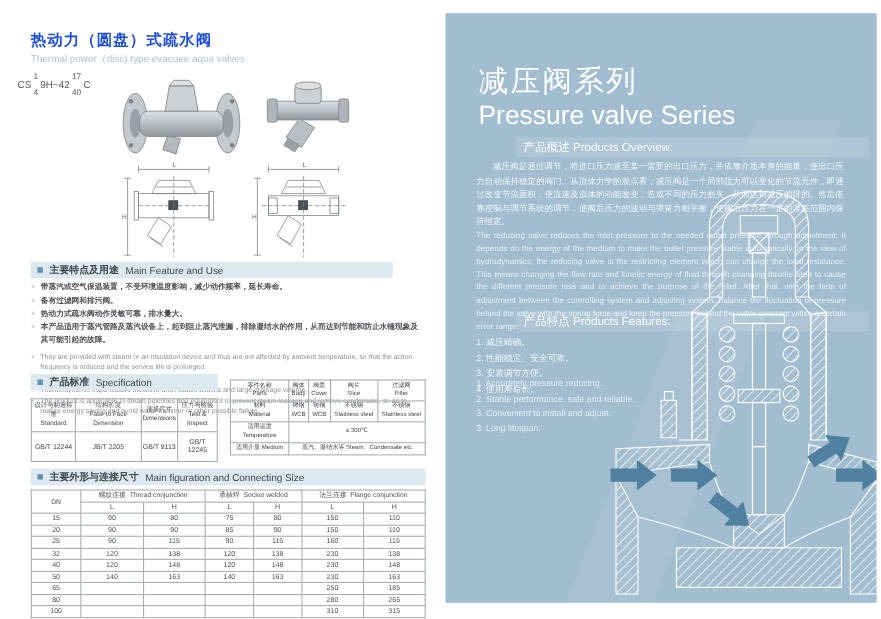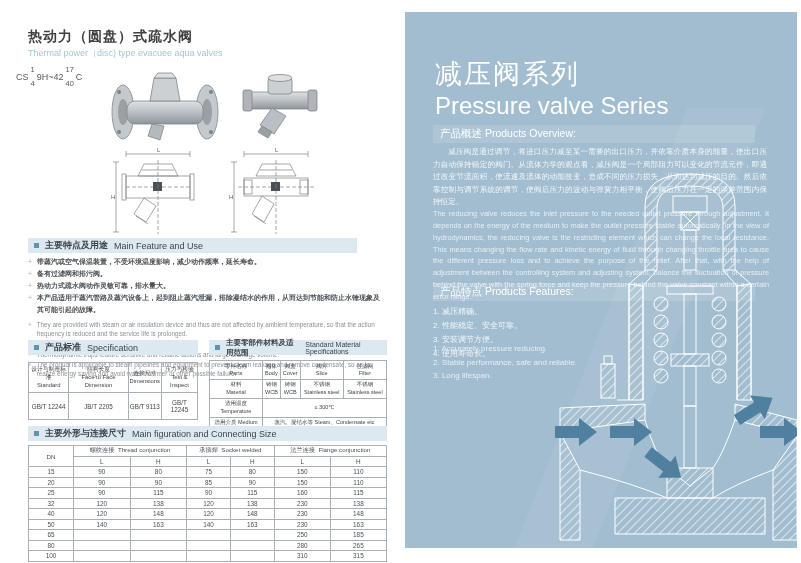--- a/index.html
+++ b/index.html
@@ -1,21 +1,21 @@
 <!DOCTYPE html>
 <html><head>
 <meta charset="utf-8">
 <style>
   html,body{margin:0;padding:0;}
   body{font-family:"Liberation Sans","DejaVu Sans",sans-serif;background:#e8e8e8;}
   .page{position:relative;width:801px;height:563px;background:#ffffff;overflow:hidden;margin:0 auto;}
   .abs{position:absolute;}
 
   
-  .l-title{left:28px;top:28px;font-size:14px;font-weight:bold;color:#404040;letter-spacing:1px;}
+  .l-title{left:28px;top:28px;font-size:14px;font-weight:bold;color:#1d4ed8;letter-spacing:1px;}
   .l-subtitle{left:28px;top:47px;font-size:9px;color:#a8c4d6;}
   .model{left:16px;top:66px;font-size:9px;color:#55595d;display:flex;align-items:center;gap:2px;}
   .model .stack{display:inline-flex;flex-direction:column;align-items:center;font-size:7.5px;line-height:1.1;gap:6px;}
   .model .stack i{font-style:normal;}
 
   .secbar{height:15px;background:#dde9f0;display:flex;align-items:center;gap:6px;padding-left:6px;box-sizing:border-box;}
   .secbar .sq{width:5px;height:5px;background:#5f93b0;flex:0 0 auto;}
   .secbar .cn{font-size:9px;font-weight:bold;color:#3e4449;}
   .secbar .en{font-size:9px;color:#3e4449;}
 
@@ -39,21 +39,21 @@
   .dim-table{width:359px;margin-top:4px;}
   .dim-table td{border:1px solid #a9b0b5;text-align:center;font-size:6.4px;color:#4a5055;height:9.5px;padding:0;}
   .dim-table .ghead td{font-size:6.2px;}
 
   
   .panel{left:405px;top:12px;width:392px;height:536px;background:#a1bdcf;overflow:hidden;color:#ffffff;}
   .sweep{position:absolute;left:0;top:0;width:100%;height:100%;background:rgba(255,255,255,0.07);
          clip-path:polygon(28% 100%,72% 18%,92% 18%,48% 100%);pointer-events:none;}
   .p-title-cn{left:30px;top:44px;font-size:27px;letter-spacing:2px;}
   .p-title-en{left:30px;top:80px;font-size:24px;}
-  .band{background:rgba(255,255,255,0.13);padding:2px 7px;font-size:10.5px;width:322px;box-sizing:border-box;}
+  .band{background:rgba(255,255,255,0.13);padding:2px 7px;font-size:10.5px;width:322px;box-sizing:border-box;margin-left:36px;}
   .ov-band{left:28px;top:113px;}
   .ov-cn{left:28px;top:134px;width:334px;font-size:7.6px;line-height:1.65;text-indent:2em;color:#f2f7fa;text-align:justify;}
   .ov-en{left:28px;top:196px;width:336px;font-size:7.4px;line-height:1.6;color:#e7eff4;text-align:justify;}
   .ft-band{left:28px;top:271px;}
   .ft-cn{left:28px;top:293px;font-size:8px;line-height:1.75;color:#f2f7fa;}
   .ft-en{left:28px;top:330px;font-size:8px;line-height:1.7;color:#e7eff4;}
 
   svg text{font-family:"Liberation Sans","DejaVu Sans",sans-serif;}
 </style>
 </head>
@@ -224,25 +224,20 @@
         <tr class="spec-val">
           <td>GB/T 12244</td>
           <td>JB/T 2205</td>
           <td>GB/T 9113</td>
           <td>GB/T 12245</td>
         </tr>
       </tbody>
         </table>
     </div>
     <div class="col2">
-      <div class="secbar" style="width:178px;">
-        <span class="sq"></span>
-        <span class="cn" style="font-size:7.5px;">主要零部件材料及适用范围</span>
-        <span class="en" style="font-size:7px;">Standard Material Specifications</span>
-      </div>
       <table class="mat-table">
         <tbody>
             <tr>
           <td style="width:50px;">
                 <span class="cell2">零件名称</span>
                 <span class="cell2">Parts</span>
               </td>
           <td>
                 <span class="cell2">阀体</span>
                 <span class="cell2">Body</span>
@@ -420,20 +415,21 @@
     <div class="abs band ft-band">产品特点 Products Features:</div>
     <div class="abs ft-cn">
       <div>1. 减压精确。</div>
       <div>2. 性能稳定、安全可靠。</div>
       <div>3. 安装调节方便。</div>
       <div>4. 使用寿命长。</div>
     </div>
     <div class="abs ft-en">
       <div>1. Accurately pressure reducing.</div>
       <div>2. Stable performance, safe and reliable.</div>
+      <div>3. Convenient to install and adjust.</div>
       <div>3. Long lifespan.</div>
     </div>
 
     <svg class="abs" style="left:0;bottom:0;" width="392" height="380" viewBox="0 0 392 380">
       <defs>
         <pattern id="hatch" patternUnits="userSpaceOnUse" width="6" height="6" patternTransform="rotate(45)">
           <line x1="0" y1="0" x2="0" y2="6" stroke="#ffffff" stroke-width="1.3"></line>
         </pattern>
       </defs>
       <g stroke="#ffffff" stroke-width="1" fill="none">

